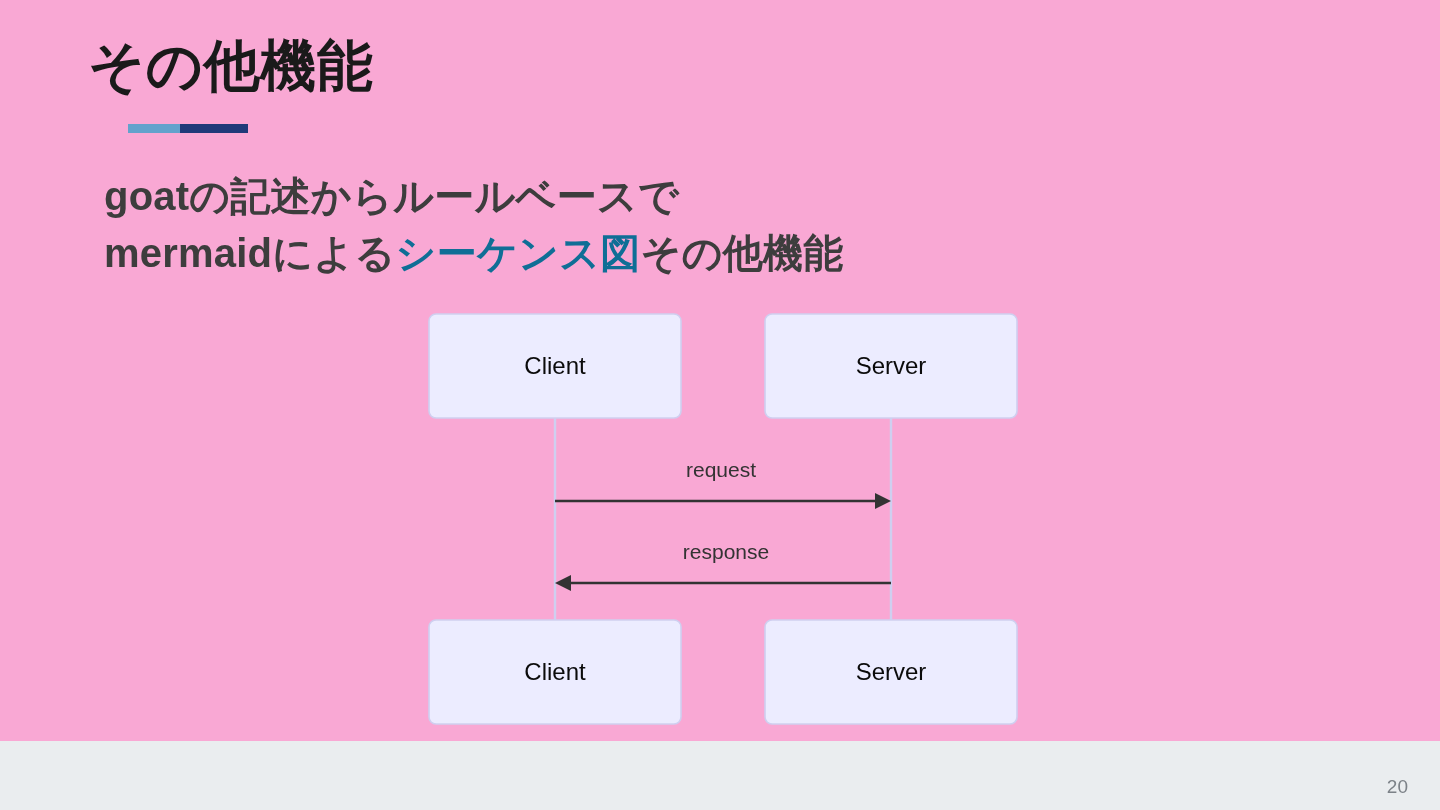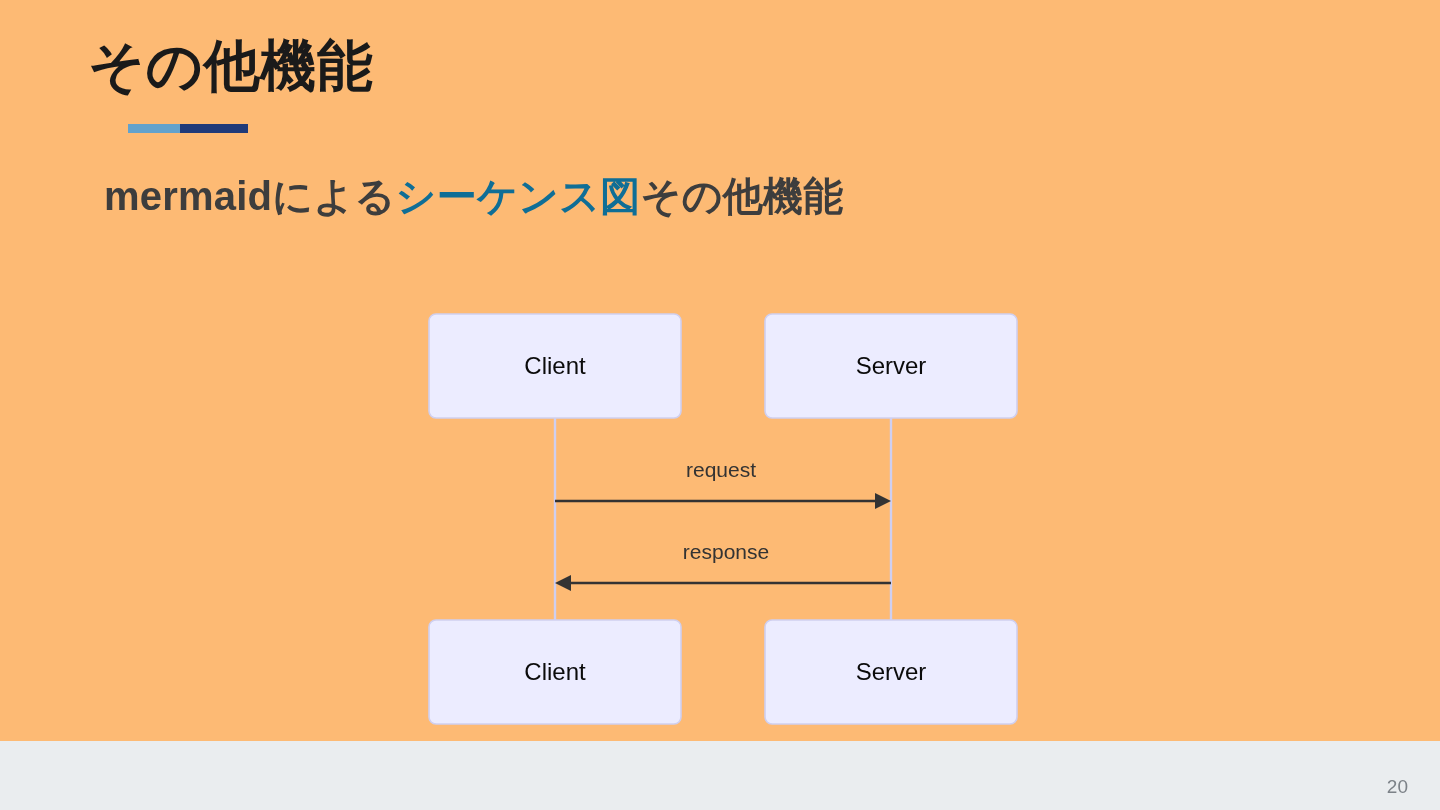--- a/index.html
+++ b/index.html
@@ -13,21 +13,21 @@
     position: relative;
     overflow: hidden;
     font-family: "Liberation Sans", sans-serif;
     -webkit-font-smoothing: antialiased;
   }
 
   
   .slide {
     position: absolute;
     inset: 0;
-    background: #fdba74;
+    background: #f9a8d4;
   }
 
   
   .title {
     position: absolute;
     left: 88px;
     top: 38px;
     font-size: 56px;
     font-weight: 700;
     color: #1a1a1a;
@@ -138,20 +138,23 @@
 
   <div class="title">その他機能</div>
 
   <div class="title-rule">
     <div class="seg seg-light"></div>
     <div class="seg seg-dark"></div>
   </div>
 
   <div class="subtitle">
     <div>
+      <span>goatの記述からルールベースで</span>
+    </div>
+    <div>
       <span>mermaidによる</span><span class="hl">シーケンス図</span><span>その他機能</span>
     </div>
   </div>
 
   <div class="diagram">
     <svg viewBox="0 0 610 436" xmlns="http://www.w3.org/2000/svg">
 
       <line class="mm-lifeline" x1="135" y1="122" x2="135" y2="324"></line>
       <line class="mm-lifeline" x1="471" y1="122" x2="471" y2="324"></line>
 

